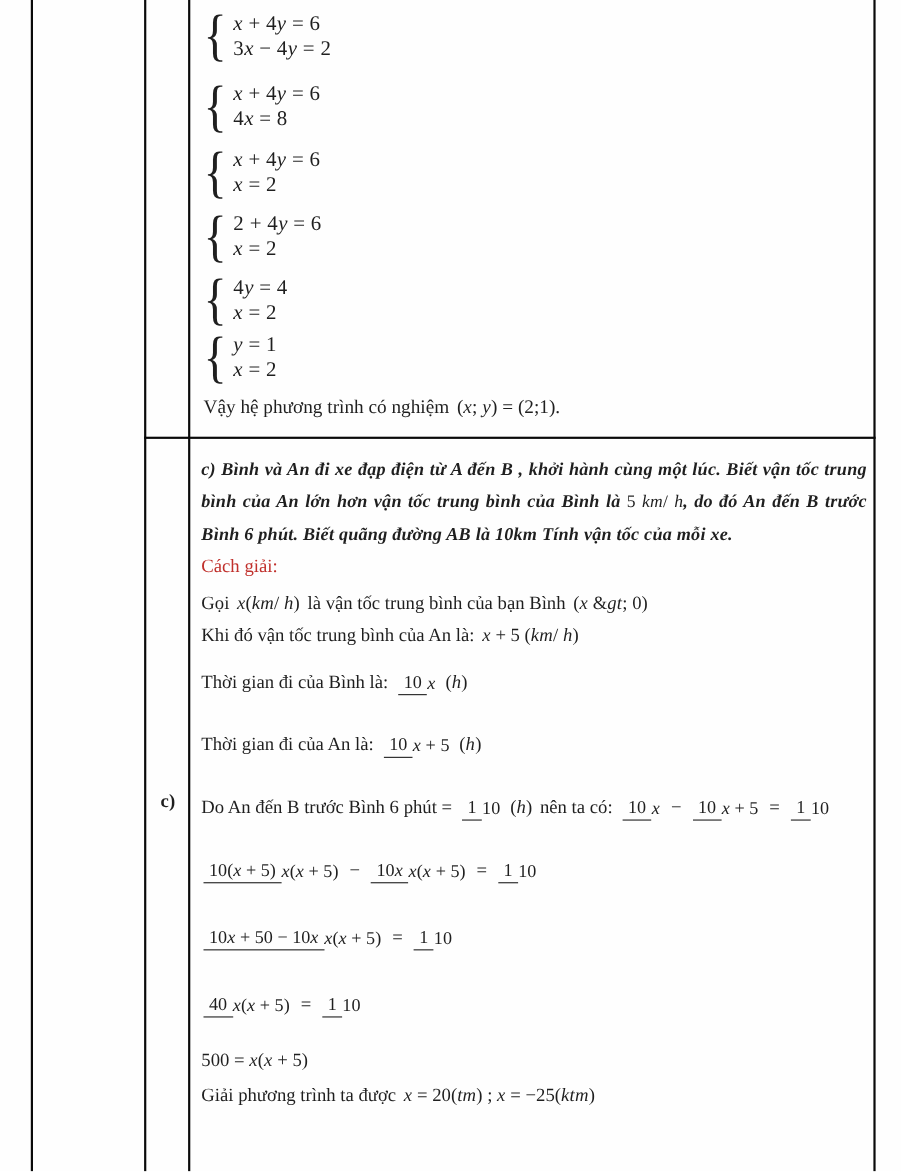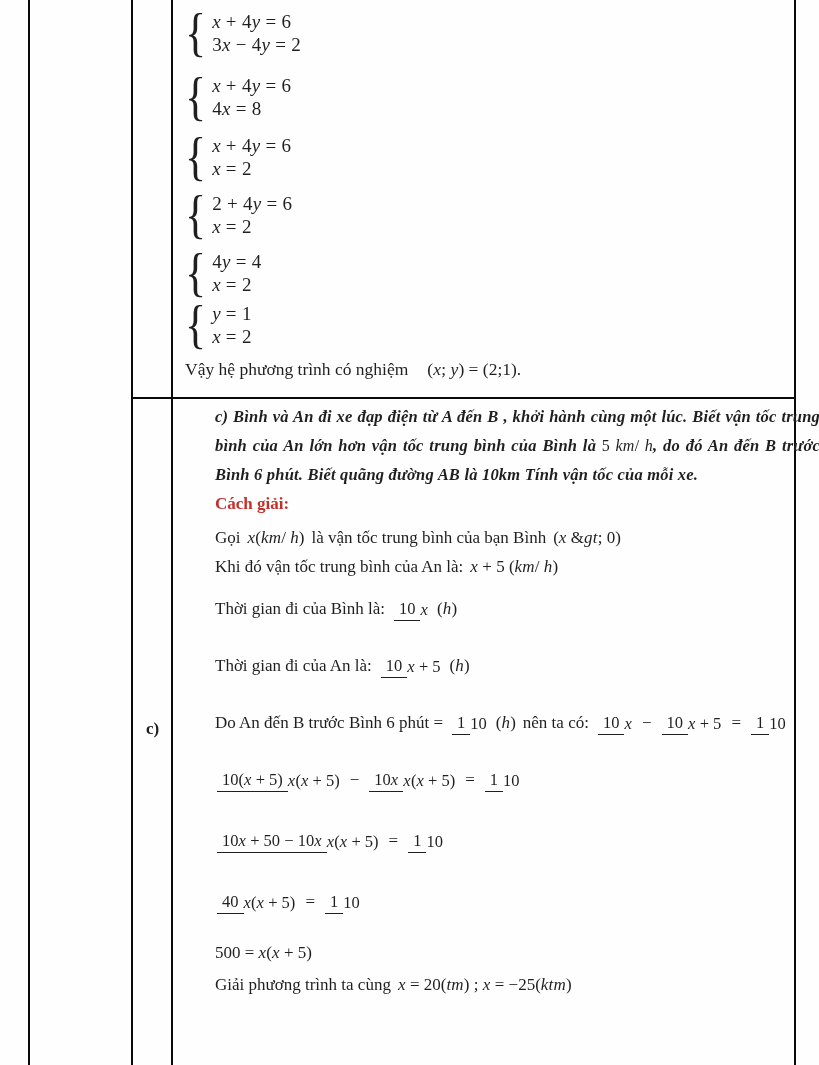--- a/index.html
+++ b/index.html
@@ -18,31 +18,31 @@
 
   
   .top-content { position: absolute; left: 185px; top: 0; width: 595px; padding-top: 8px; }
   .system { display: flex; align-items: center; height: 50px; margin-bottom: 8px; }
   .brace {
     display: inline-block; font-size: 44px; line-height: 50px;
     transform: scaleY(1.18); transform-origin: center; margin-right: 6px; font-weight: 400;
   }
   .sys-lines { display: flex; flex-direction: column; justify-content: center; }
   .math-line { font-size: 19px; line-height: 23px; letter-spacing: 0.3px; }
-  .conclusion { font-size: 17.5px; margin-top: 9px; display: flex; align-items: center; gap: 19px; }
+  .conclusion { font-size: 17.5px; margin-top: 9px; display: flex; align-items: center; gap: 7px; }
 
   
   .c-label { position: absolute; left: 146px; top: 719px; font-weight: bold; font-size: 17px; }
-  .c-content { position: absolute; left: 183px; top: 400px; width: 605px; padding-top: 2px; margin-left: 32px; }
+  .c-content { position: absolute; left: 183px; top: 400px; width: 605px; padding-top: 12px; }
   .problem {
     font-size: 16.5px; line-height: 29px; font-weight: bold; font-style: italic;
     text-align: justify; letter-spacing: 0.2px;
   }
   .problem .mnormal { font-weight: normal; font-style: normal; font-size: 16px; }
-  .method-label { color: var(--accent-red, #c0302c); font-weight: bold; font-size: 17px; margin-top: 4px; line-height: 22px; }
+  .method-label { color: var(--accent-red, #c0302c); font-weight: normal; font-size: 17px; margin-top: 4px; line-height: 22px; }
   .line { font-size: 17px; margin-top: 10px; display: flex; align-items: center; gap: 7px; white-space: nowrap; }
   .frow { min-height: 52px; }
   .frac { display: inline-flex; align-items: center; margin: 0 2px; font-size: 16.5px; line-height: 21px; }
   .frac .num { padding: 0 5px 1px; border-bottom: 1.5px solid var(--text, #1f1f1f); }
   .frac .den { padding-top: 1px; }
   .op { font-size: 17px; padding: 0 1px; }
   i { letter-spacing: 0.2px; }
 </style>
 </head>
 <body>
@@ -216,18 +216,18 @@
         <span class="den">10</span>
       </span>
     </div>
 
     <div class="line" style="margin-top:15px">
       <span>500 = <i>x</i>(<i>x</i> + 5)</span>
     </div>
 
 
     <div class="line" style="margin-top:12px">
-      <span>Giải phương trình ta cùng</span>
+      <span>Giải phương trình ta được</span>
       <span><i>x</i> = 20(<i>tm</i>) ;  <i>x</i> = −25(<i>ktm</i>)</span>
     </div>
 
   </div>
 </div>
 
 </body></html>

